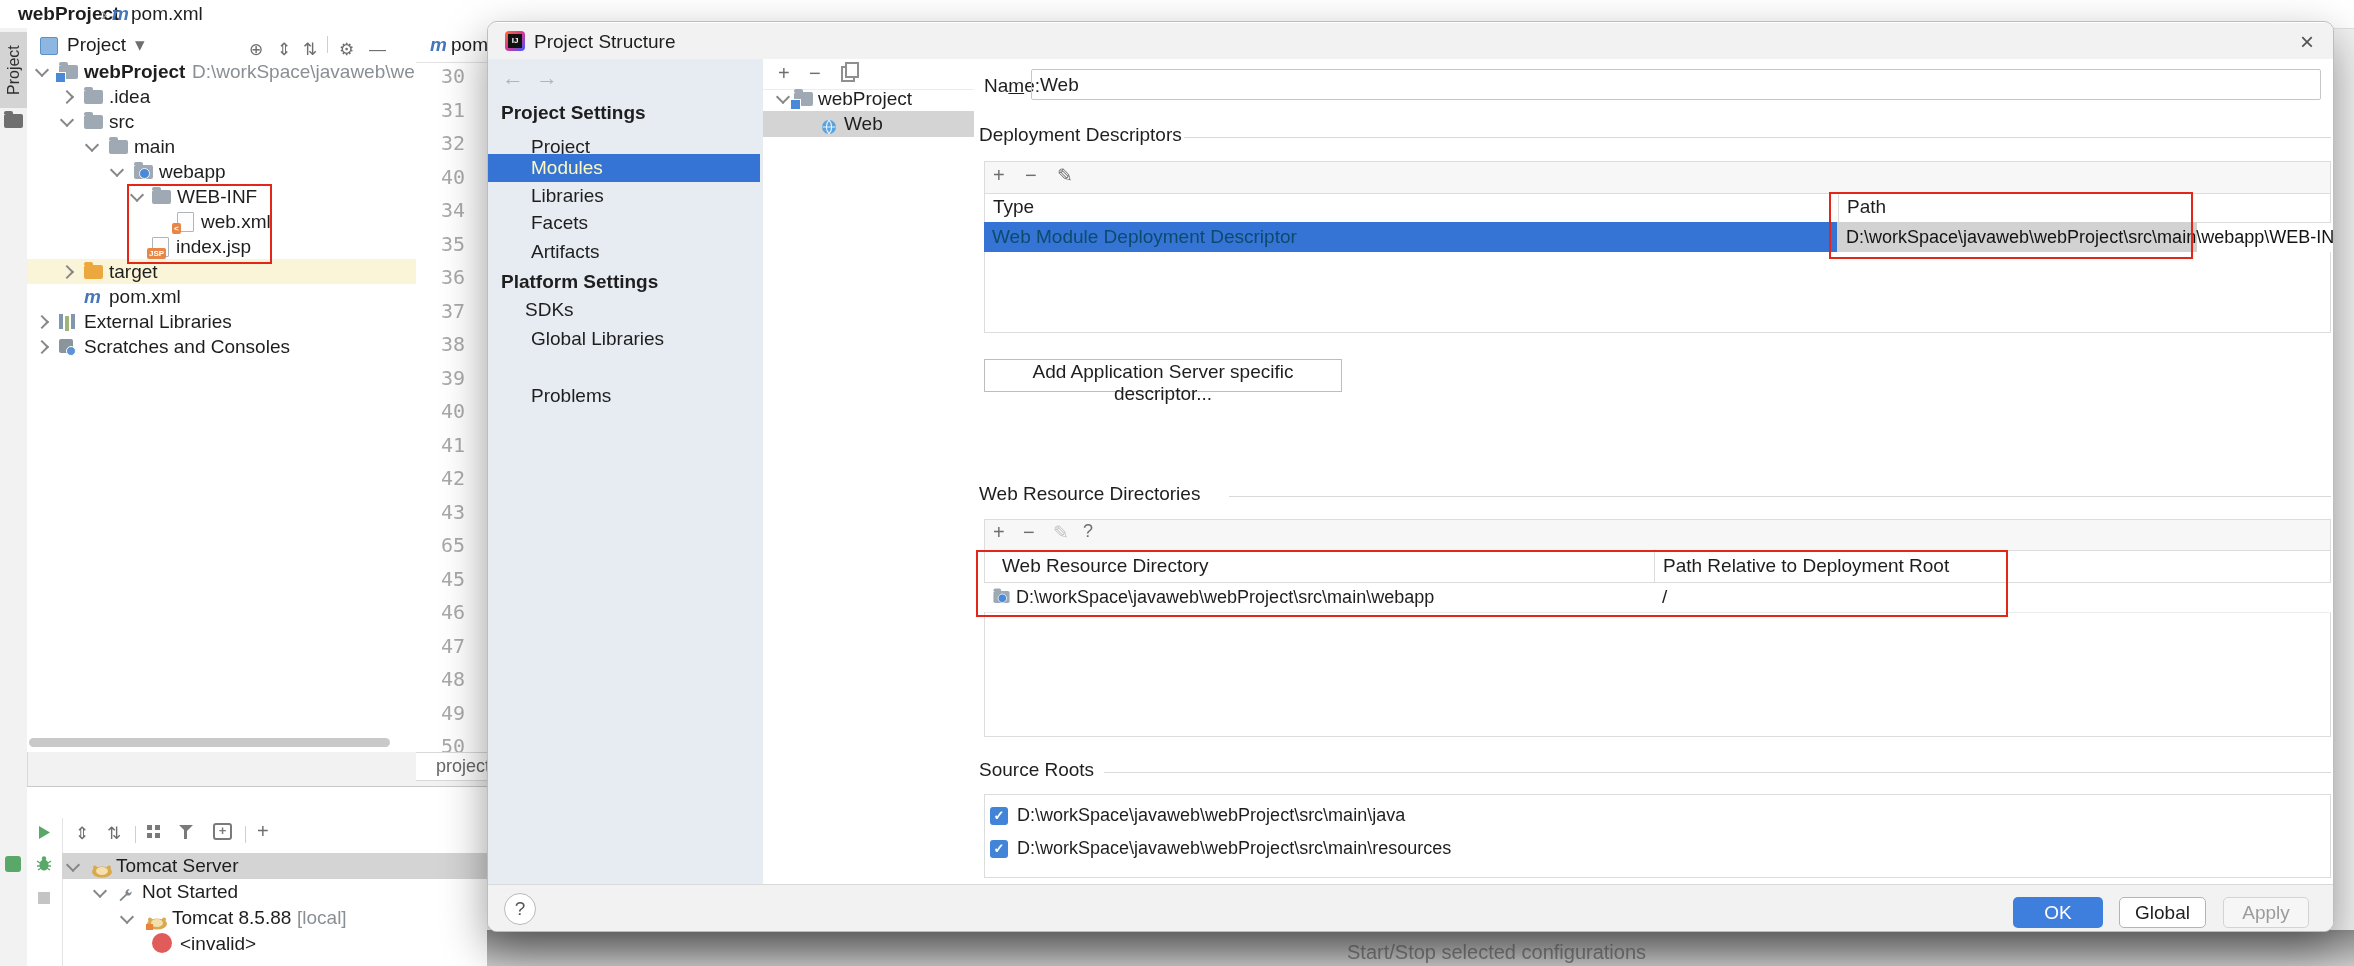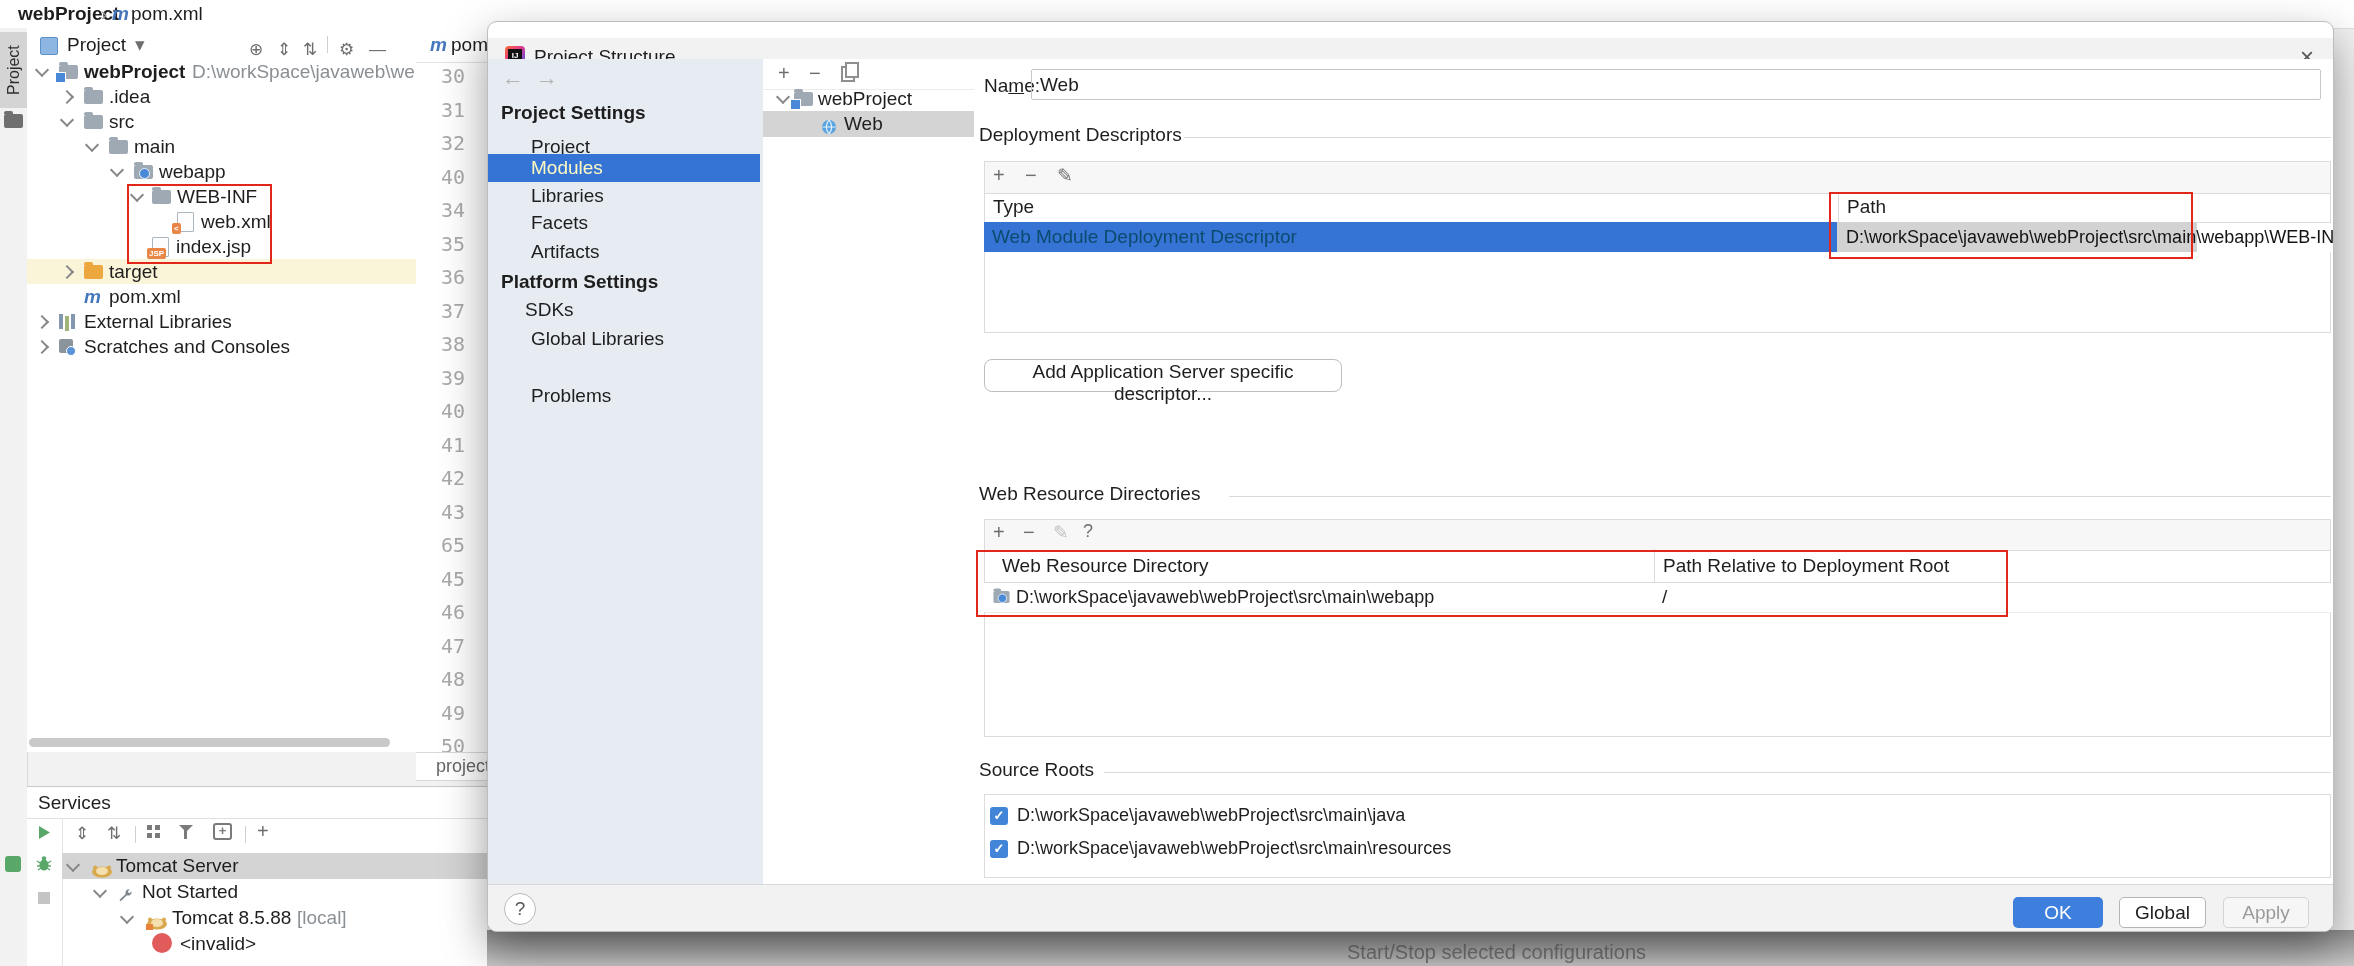--- a/index.html
+++ b/index.html
@@ -179,23 +179,20 @@
         <div class="lnum" style="top: 639px;">48</div>
         <div class="lnum" style="top: 672.5px;">49</div>
         <div class="lnum" style="top: 706px;">50</div>
       </div>
   </div>
   <div class="abs nw" style="left:416px;top:752px;width:80px;height:27px;background:#fff;border-top:1px solid #d9d9d9;border-bottom:1px solid #d9d9d9;line-height:27px">
     <span class="abs" style="left:20px;color:#666;font-size:18px">project</span>
   </div>
 
   <div class="abs" style="left:27px;top:786px;width:460px;height:180px;background:#fff;border-top:1px solid #c9c9c9;overflow:hidden">
-    <div class="abs nw" style="left:0;top:0;width:460px;height:31px;line-height:31px;border-bottom:1px solid #e0e0e0">
-      <span class="abs" style="left:11px">Services</span>
-    </div>
 
     <div class="abs" style="left:0;top:31px;width:35px;height:149px;border-right:1px solid #e4e4e4">
       <span class="abs" style="left:10px;top:5px">
         <svg width="15" height="15">
             <path d="M2 1l11 6.5L2 14z" fill="#59a869"></path>
           </svg></span>
       <span class="abs" style="left:9px;top:37px">
         <svg width="16" height="17" viewBox="0 0 16 17">
             <path d="M1 6l3 2M1 11h3M2 15l3-2M15 6l-3 2M15 11h-3M14 15l-3-2" stroke="#59a869" stroke-width="1.4"></path>
             <ellipse cx="8" cy="10" rx="4.5" ry="5.5" fill="#59a869"></ellipse>
@@ -253,21 +250,21 @@
     </div>
   </div>
 
   <div class="abs nw" style="left:487px;top:930px;width:1867px;height:36px;background:linear-gradient(#8f8f8f,#c9c9c9)">
     <span class="abs" style="left:860px;top:11px;color:#747474;font-size:20px">Start/Stop selected configurations</span>
   </div>
 
   <div class="abs" style="left:487px;top:21px;width:1845px;height:909px;background:#fff;border:1px solid #bdbdbd;border-radius:10px;
               box-shadow:0 18px 45px rgba(0,0,0,.40);overflow:hidden">
 
-    <div class="abs nw" style="left:0;top:16px;width:1845px;height:37px;background:#f2f2f2;line-height:37px">
+    <div class="abs nw" style="left:0;top:1px;width:1845px;height:37px;background:#f2f2f2;line-height:37px">
       <span class="abs" style="left:17px;top:8px;width:20px;height:20px;border-radius:4px;
                    background:linear-gradient(135deg,#fe6f32,#e1378c 45%,#3b5bfe)">
         <span class="abs" style="left:3px;top:3px;width:14px;height:14px;background:#111;color:#fff;
               font:bold 8px/14px 'Liberation Sans',sans-serif;text-align:center">IJ</span>
         </span>
       <span class="abs" style="left:46px">Project Structure</span>
       <span class="abs" style="left:1812px;color:#555;font-size:24px">×</span>
     </div>
 
     <div class="abs" style="left:0;top:37px;width:275px;height:825px;background:#e7ecf3">
@@ -332,21 +329,21 @@
       </div>
       <div class="abs nw" style="left:10px;top:163px;width:1345px;height:30px;line-height:30px">
         <span class="abs" style="left:0;top:0;width:853px;height:30px;background:#3574d4"></span>
         <span class="abs" style="left:8px;color:#0c4a6e">Web Module Deployment Descriptor</span>
         <span class="abs" style="left:853px;top:0;width:360px;height:30px;background:#d2d2d2"></span>
         <span class="abs" style="left:862px;color:#141414;font-size:18px">D:\workSpace\javaweb\webProject\src\main\webapp\WEB-INF\web.xml</span>
       </div>
       <div class="abs" style="left:10px;top:193px;width:1345px;height:80px;border:1px solid #dcdcdc;border-top:none"></div>
       <div class="redbox" style="left:855px;top:133px;width:360px;height:63px"></div>
 
-      <button class="abs" style="left:10px;top:300px;width:358px;height:33px;background:#fff;border:1px solid #bdbdbd;border-radius:8px;
+      <button class="abs" style="left:10px;top:300px;width:358px;height:33px;background:#fff;border:1px solid #bdbdbd;border-radius:0;
                      font:19px 'Liberation Sans',sans-serif;color:#1e1e1e">Add Application Server specific descriptor...</button>
 
       <span class="abs nw" style="left:5px;top:424px">Web Resource Directories</span>
       <span class="secline" style="left:255px;top:437px;width:1102px"></span>
       <div class="toolstrip" style="left:10px;top:460px;width:1345px;height:30px">
         <span class="tico" style="left:8px;top:1px;font-size:20px">+</span>
         <span class="tico" style="left:38px;top:1px;font-size:20px">−</span>
         <span class="tico" style="left:68px;top:1px;font-size:19px;color:#c2c2c2">✎</span>
         <span class="tico" style="left:98px;top:1px;font-size:18px">?</span>
       </div>

